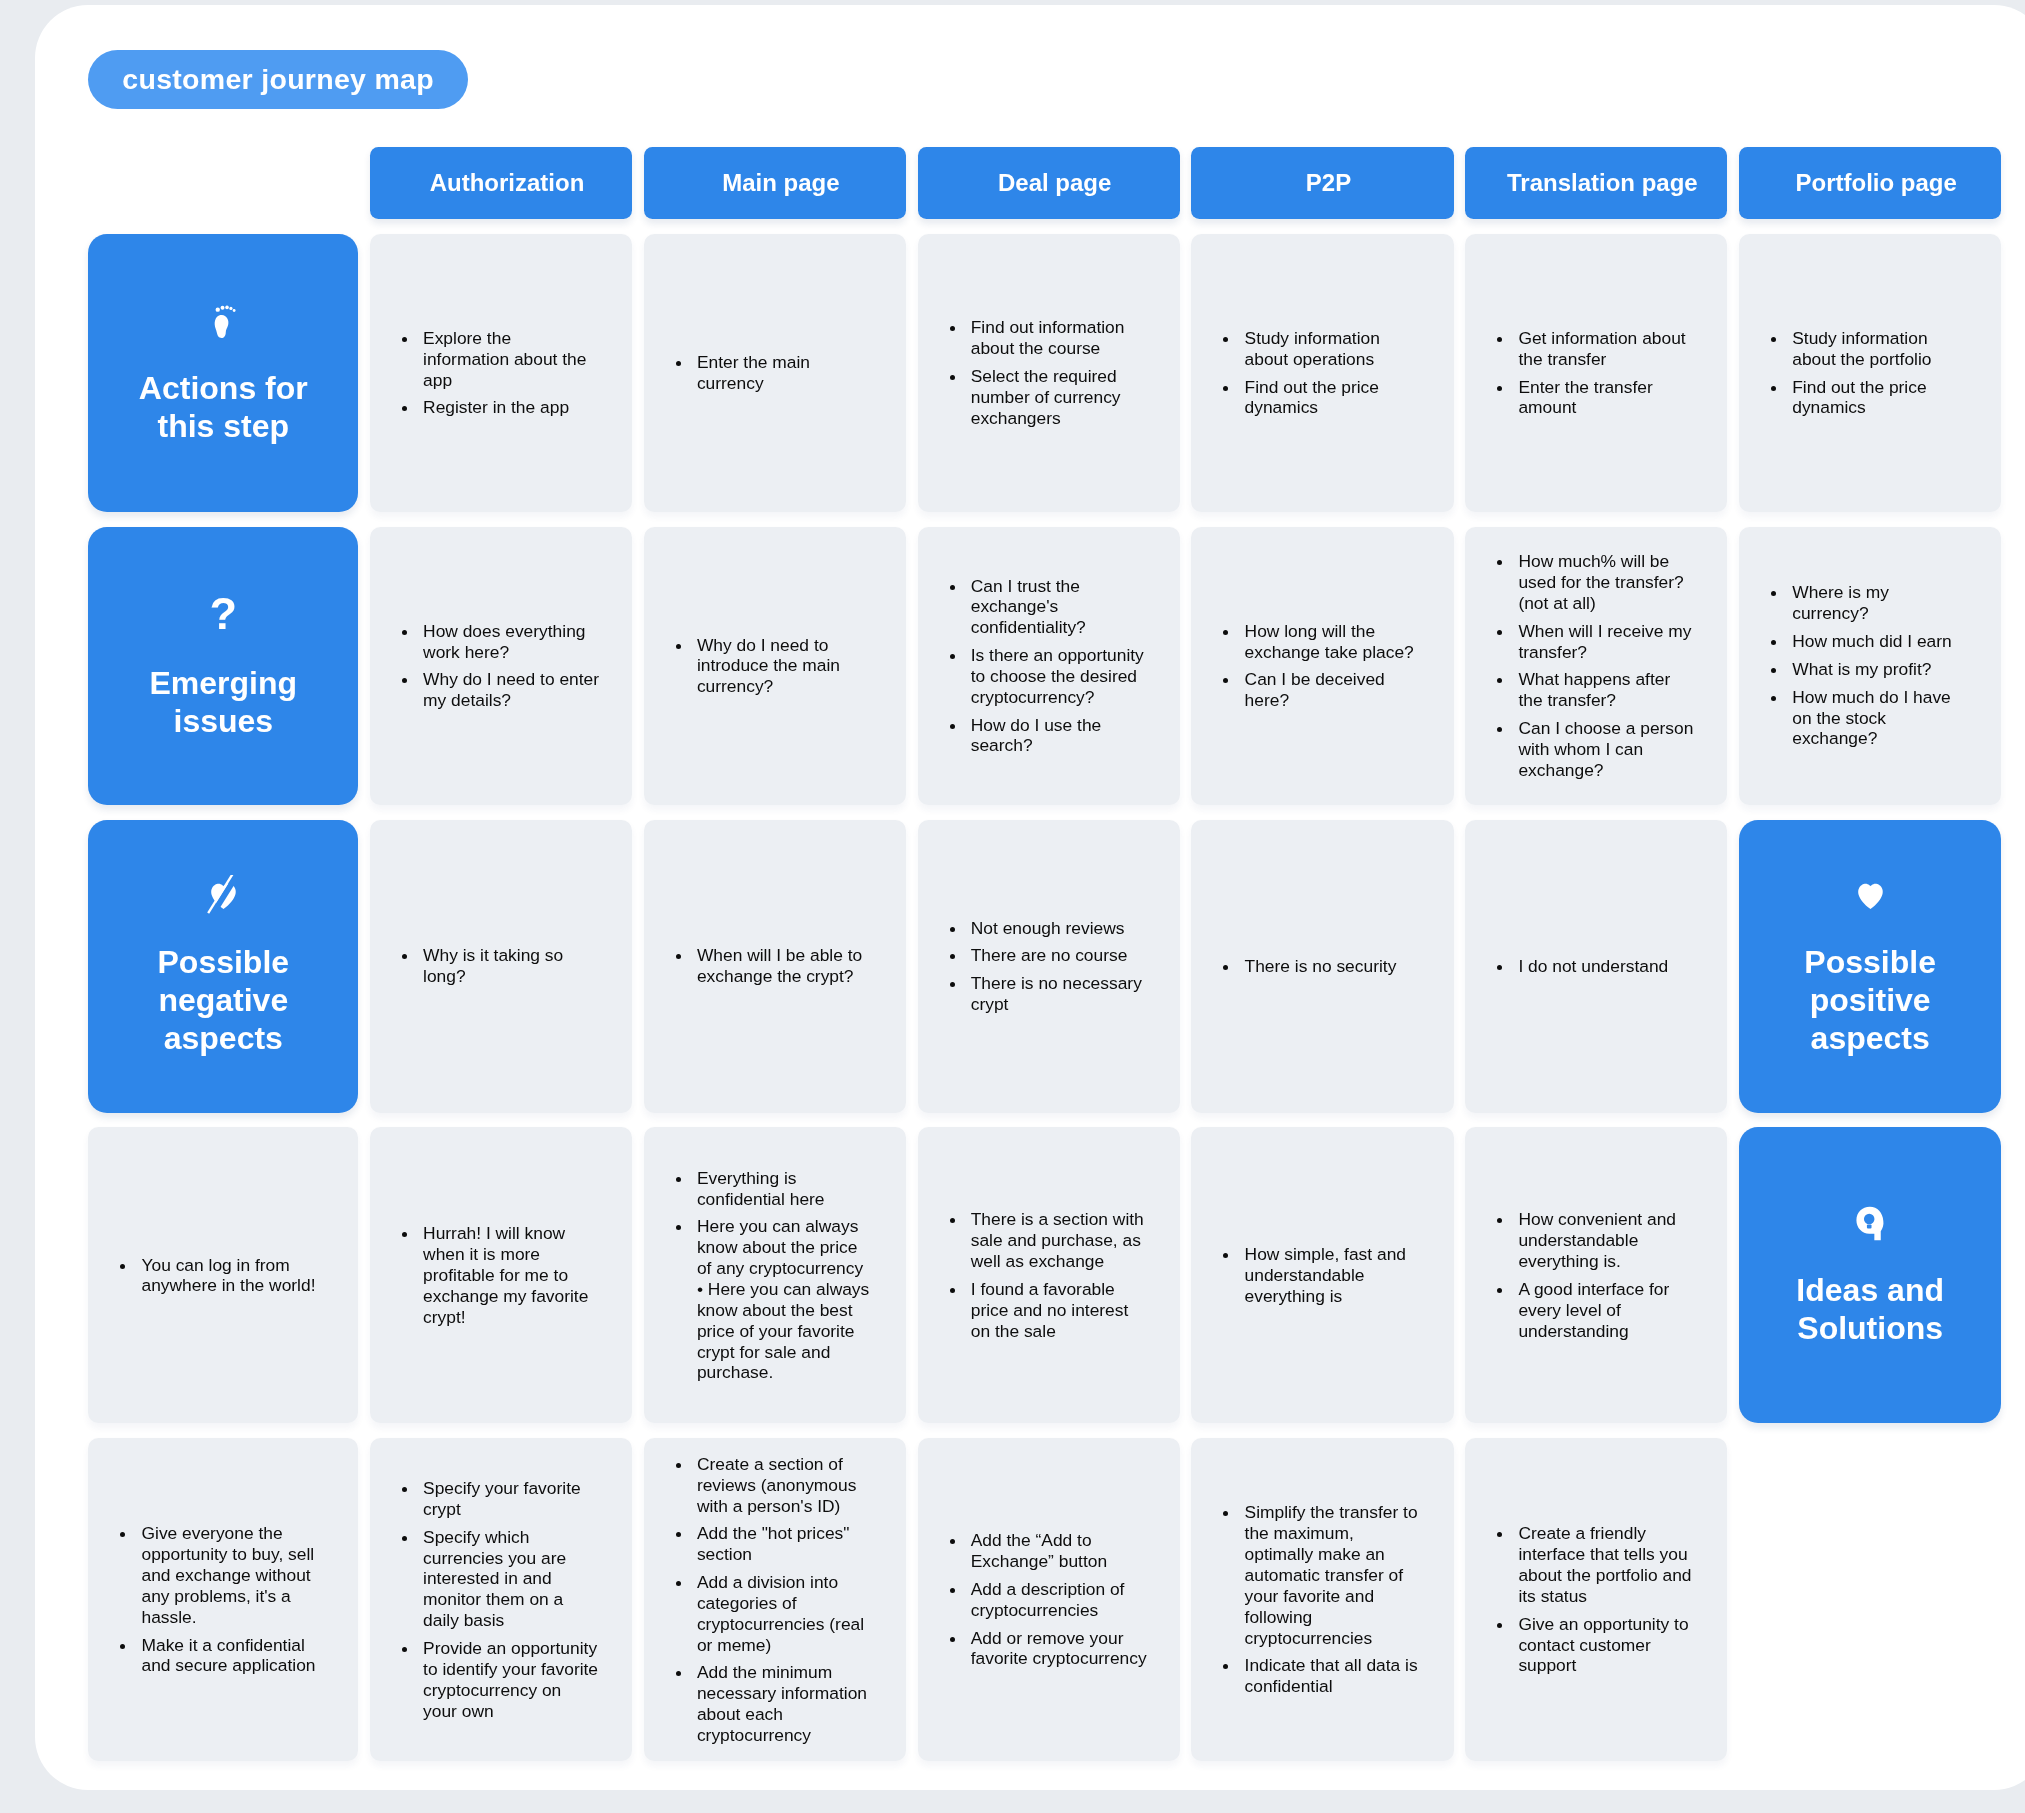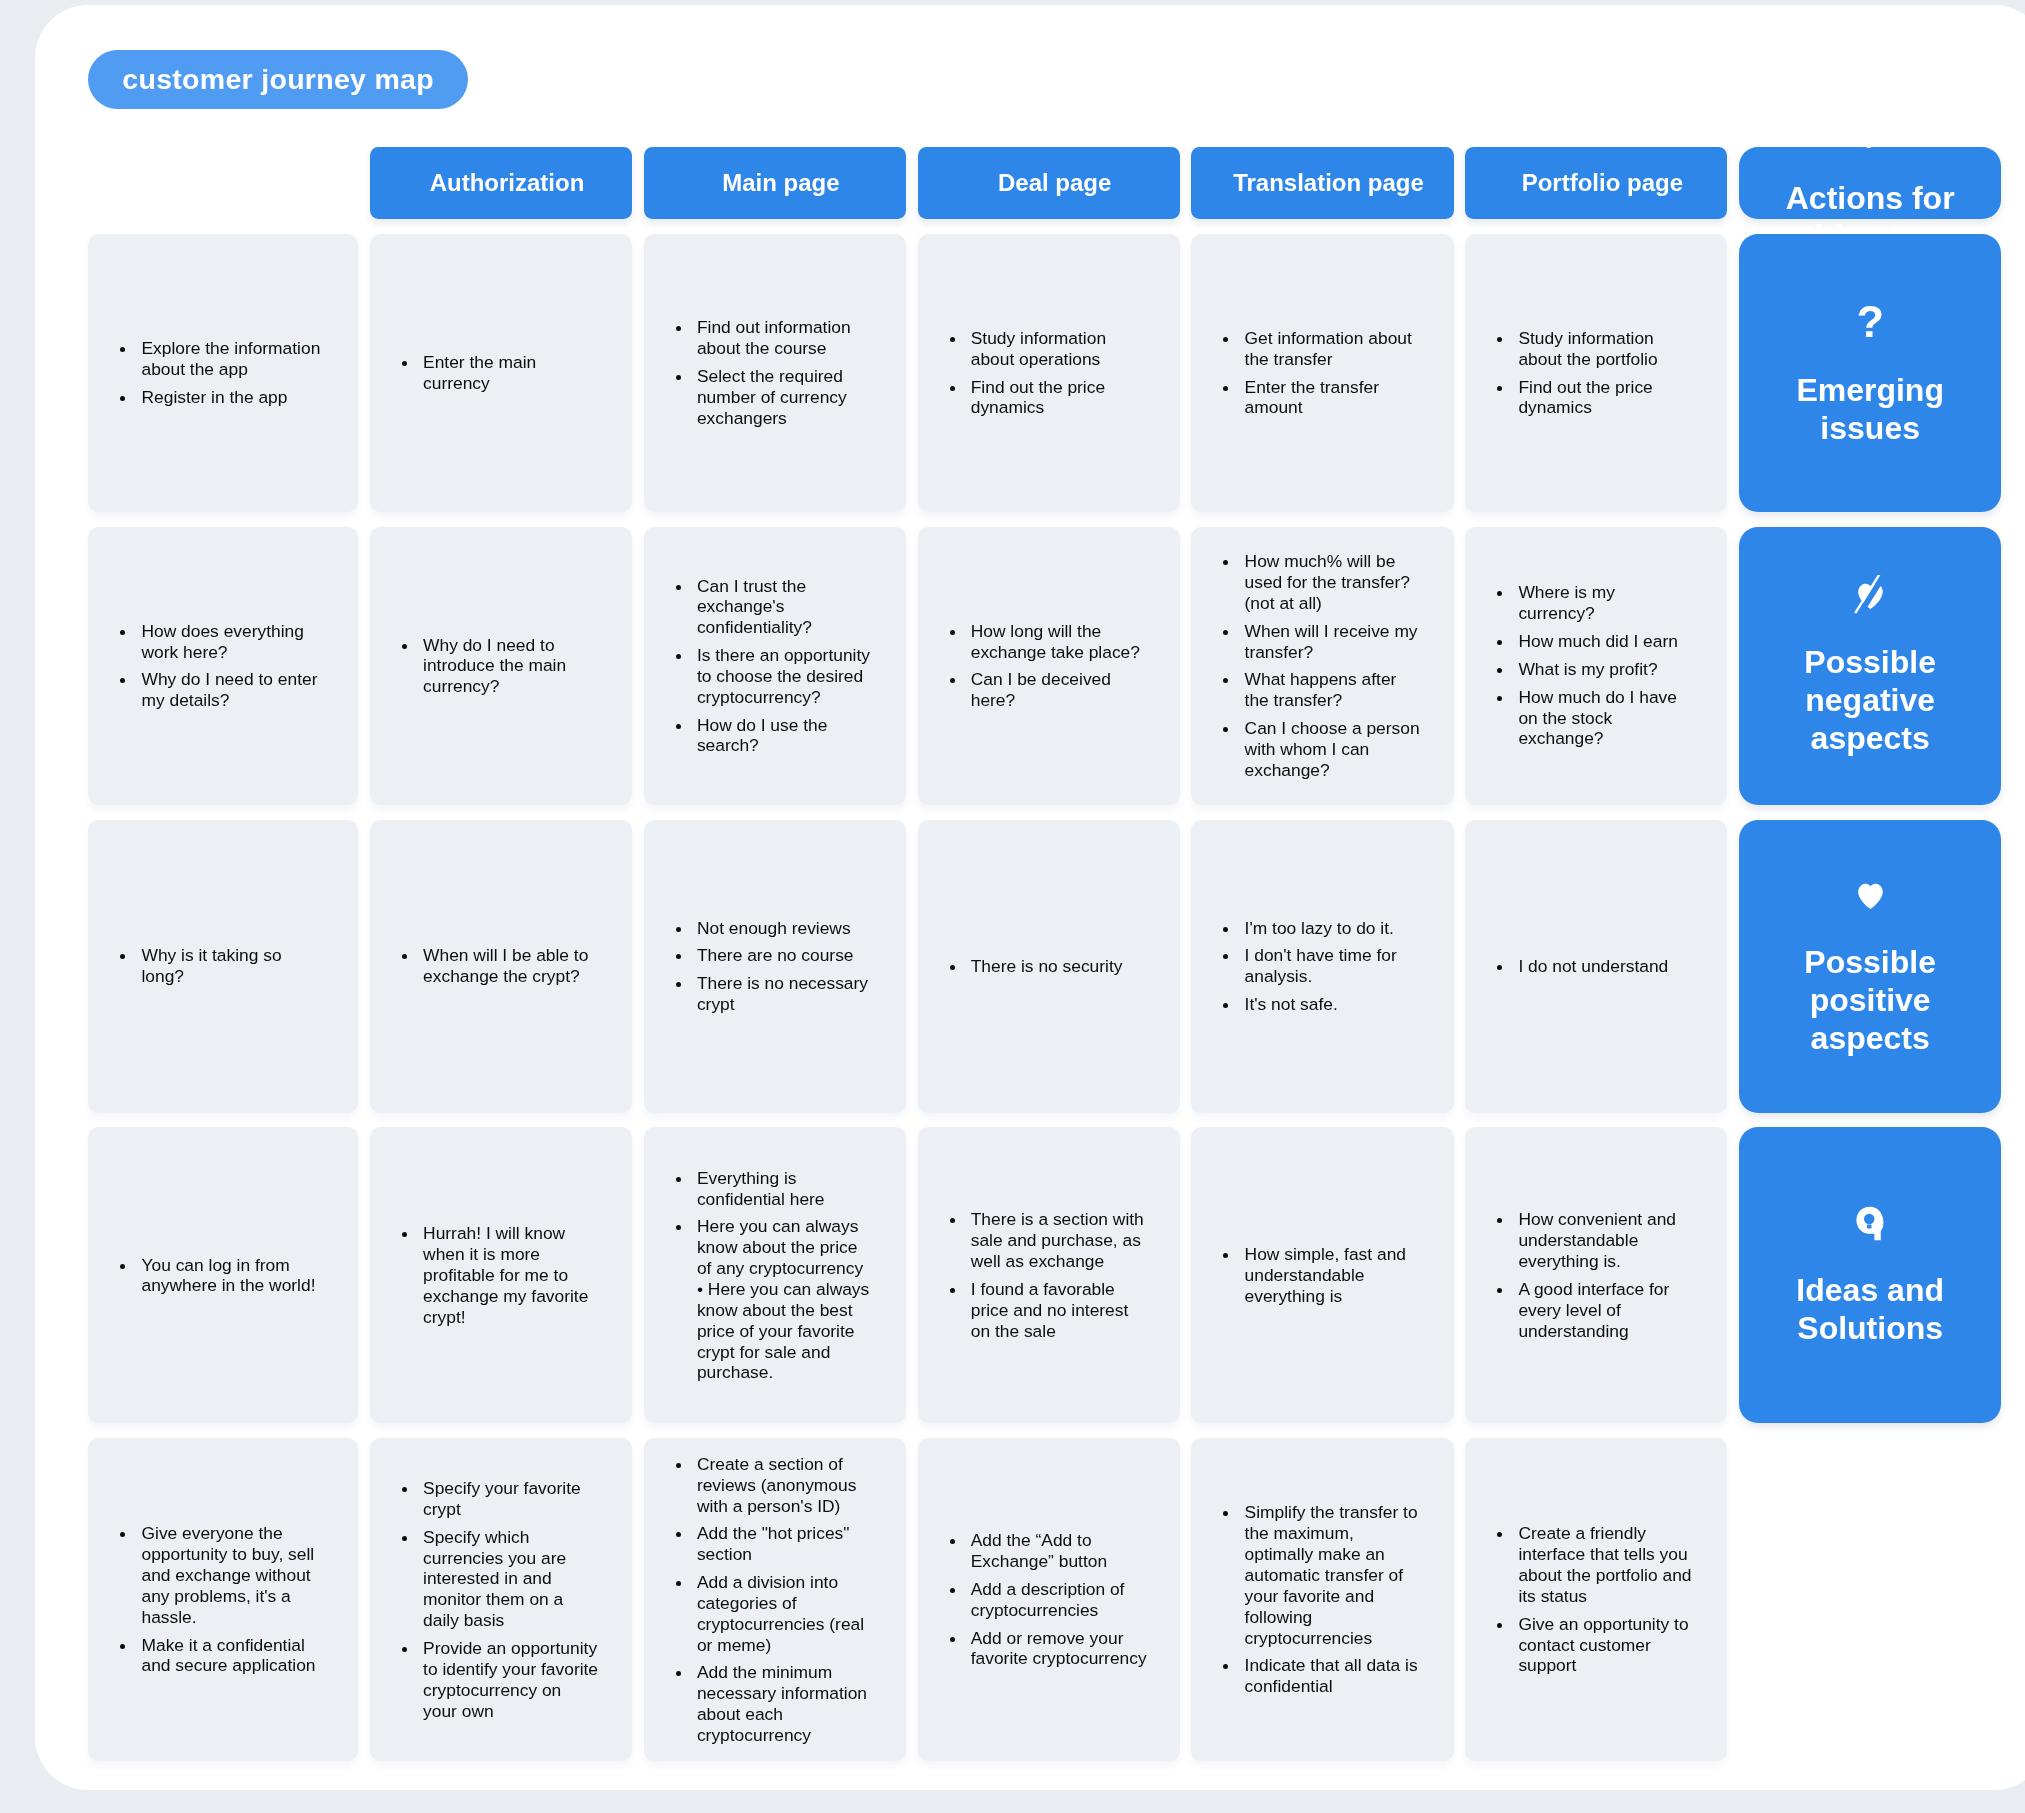--- a/index.html
+++ b/index.html
@@ -70,20 +70,23 @@
 
     <div></div>
     <div class="col-head">
         <span>Authorization</span>
       </div>
     <div class="col-head">
         <span>Main page</span>
       </div>
     <div class="col-head">
         <span>Deal page</span>
+      </div>
+    <div class="col-head">
+        <span>P2P</span>
       </div>
     <div class="col-head">
         <span>Translation page</span>
       </div>
     <div class="col-head">
         <span>Portfolio page</span>
       </div>
 
     <div class="row-head">
       <span class="icon">
@@ -208,27 +211,20 @@
           <li>There is no necessary crypt</li>
         </ul>
       </div>
     <div class="cell">
         <ul class="items">
           <li>There is no security</li>
         </ul>
       </div>
     <div class="cell">
         <ul class="items">
-          <li>I'm too lazy to do it.</li>
-          <li>I don't have time for analysis.</li>
-          <li>It's not safe.</li>
-        </ul>
-      </div>
-    <div class="cell">
-        <ul class="items">
           <li>I do not understand</li>
         </ul>
       </div>
 
     <div class="row-head">
       <span class="icon">
         <svg viewBox="0 0 64 64" xmlns="http://www.w3.org/2000/svg">
           <path fill="#ffffff" d="M32 53 C11 38 8.5 22 18.5 15.5 C26.5 10.5 32 17.5 32 17.5 C32 17.5 37.5 10.5 45.5 15.5 C55.5 22 53 38 32 53 Z"></path>
         </svg>
       </span>

